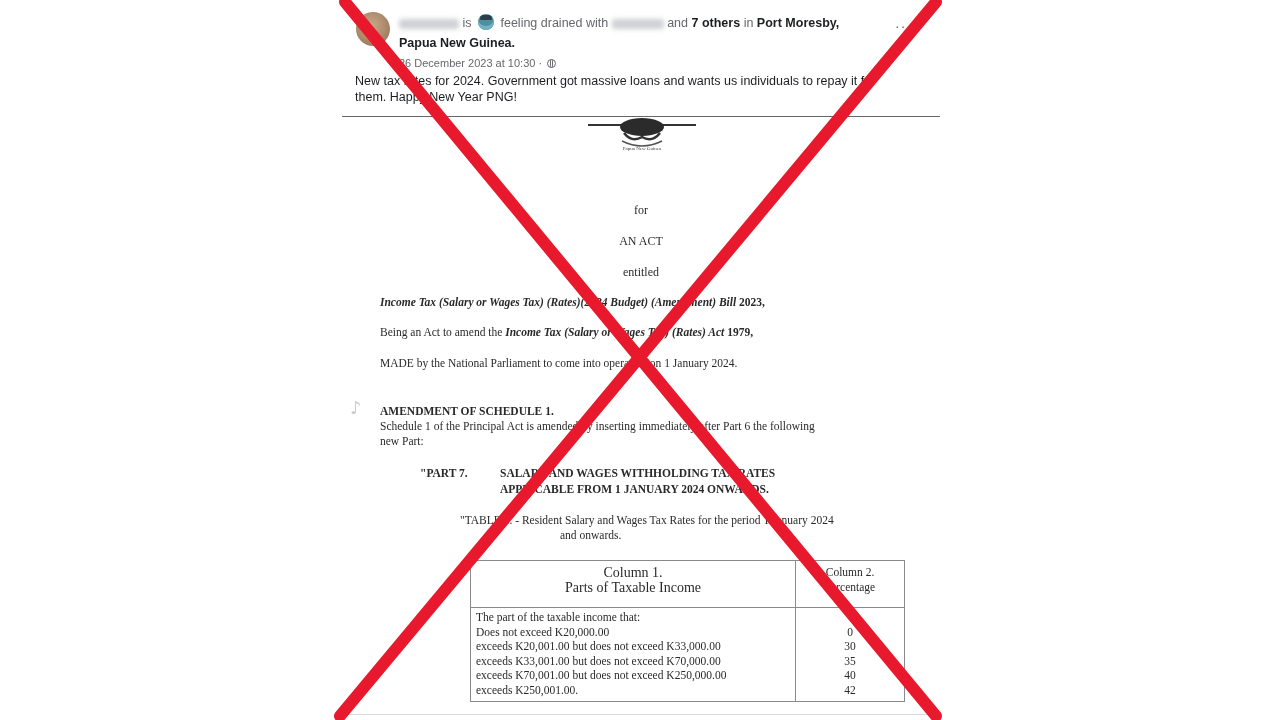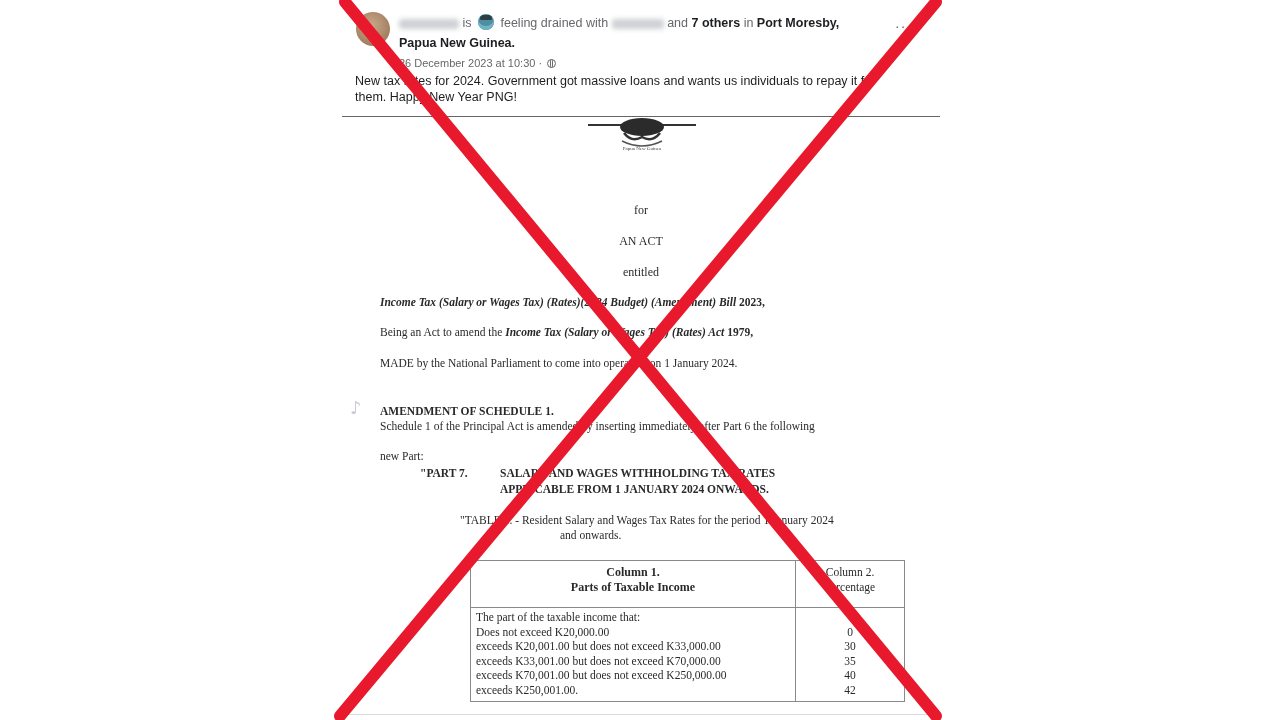--- a/index.html
+++ b/index.html
@@ -67,21 +67,21 @@
   .tiktok-icon {
     position:absolute; left:8px; top:280px; width:18px; height:22px; color:#b0b6c0; font-size:18px;
     font-family:"DejaVu Sans", sans-serif; opacity:.75;
   }
   .tax-table {
     position:absolute; left:128px; top:443px; width:435px; height:142px;
     border:1.5px solid #8a8a8a; box-sizing:border-box;
   }
   .col-div { position:absolute; left:324px; top:0; bottom:0; width:1px; background:#8a8a8a; }
   .hdr-div { position:absolute; left:0; right:0; top:46px; height:1px; background:#8a8a8a; }
-  .th1 { position:absolute; left:0; width:324px; top:4px; text-align:center; font-weight:700; font-size:12px; line-height:15px; }
+  .th1 { position:absolute; left:0; width:324px; top:4px; text-align:center; font-weight:400; font-size:14px; line-height:15px; }
   .th2 { position:absolute; left:325px; width:108px; top:4px; text-align:center; font-weight:400; font-size:11.5px; line-height:15px; }
   .rows { position:absolute; left:5px; top:49px; width:315px; font-size:11.5px; line-height:14.6px; }
   .pcts { position:absolute; left:325px; width:108px; top:63.6px; text-align:center; font-size:11.5px; line-height:14.6px; }
   .bottom-line { position:absolute; left:0; top:714px; width:598px; height:1px; background:#dcdcdc; }
 
   .x-overlay { position:absolute; left:0; top:0; width:1280px; height:720px; pointer-events:none; }
 </style>
 </head>
 <body>
 
@@ -137,21 +137,21 @@
       <span>Being  an Act to amend the</span>
       <i>Income Tax (Salary or Wages Tax) (Rates) Act</i>
       <span class="bold">1979,</span>
     </div>
     <div class="line" style="left:38px; top:240px;">MADE  by the National Parliament to come into operation on 1 January 2024.</div>
 
     <div class="tiktok-icon">♪</div>
 
     <div class="line bold" style="left:38px; top:288px;">AMENDMENT OF SCHEDULE 1.</div>
     <div class="line" style="left:38px; top:303px;">Schedule 1 of the Principal Act is amended by inserting immediately after Part 6 the following</div>
-    <div class="line" style="left:38px; top:318px;margin-top:15px;">new Part:</div>
+    <div class="line" style="left:38px; top:318px;">new Part:</div>
 
     <div class="line bold" style="left:78px; top:350px;">"PART 7.</div>
     <div class="line bold" style="left:158px; top:350px;">SALARY AND WAGES WITHHOLDING TAX RATES</div>
     <div class="line bold" style="left:158px; top:366px;">APPLICABLE FROM 1 JANUARY 2024 ONWARDS.</div>
 
     <div class="line" style="left:118px; top:397px;">"TABLE 1. - Resident Salary and Wages Tax Rates for the period 1 January 2024</div>
     <div class="line" style="left:218px; top:412px;">and onwards.</div>
 
     <div class="tax-table">
       <div class="col-div"></div>

